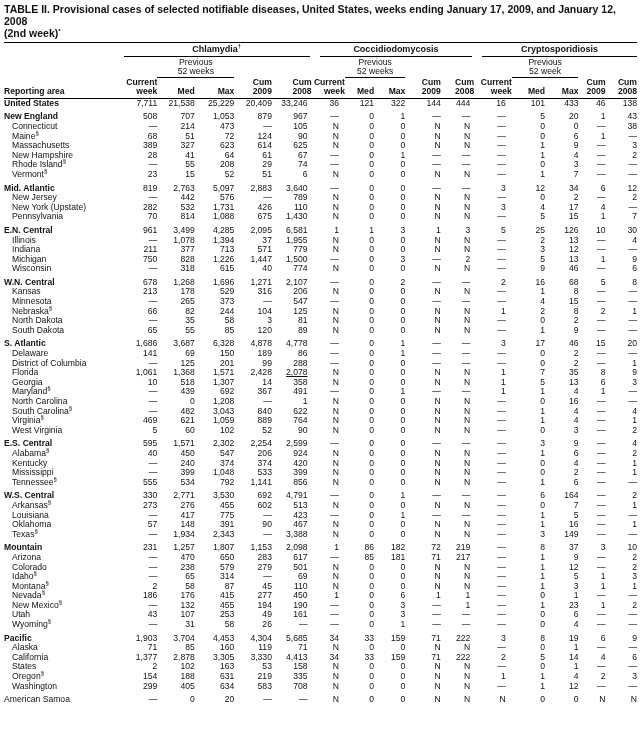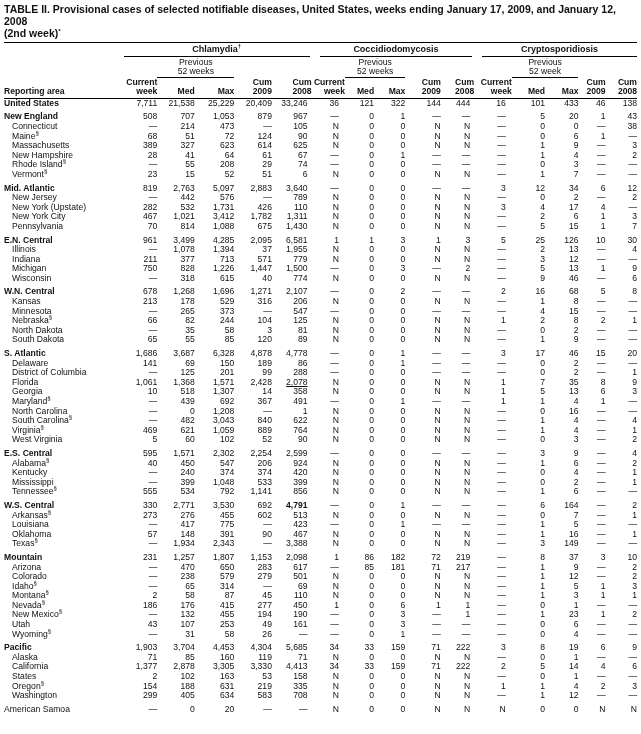--- a/index.html
+++ b/index.html
@@ -298,38 +298,20 @@
           <td class="num">0</td>
           <td class="num">N</td>
           <td class="num" style="padding-right: 4px;">N</td>
           <td class="num" style="padding-right: 6px;">3</td>
           <td class="num">4</td>
           <td class="num">17</td>
           <td class="num">4</td>
           <td class="num">—</td>
         </tr>
         <tr>
-          <td class="area sub"><span>New York City</span></td>
-          <td class="num">467</td>
-          <td class="num">1,021</td>
-          <td class="num">3,412</td>
-          <td class="num">1,782</td>
-          <td class="num" style="padding-right: 4px;">1,311</td>
-          <td class="num" style="padding-right: 6px;">N</td>
-          <td class="num">0</td>
-          <td class="num">0</td>
-          <td class="num">N</td>
-          <td class="num" style="padding-right: 4px;">N</td>
-          <td class="num" style="padding-right: 6px;">—</td>
-          <td class="num">2</td>
-          <td class="num">6</td>
-          <td class="num">1</td>
-          <td class="num">3</td>
-        </tr>
-        <tr>
           <td class="area sub"><span>Pennsylvania</span></td>
           <td class="num">70</td>
           <td class="num">814</td>
           <td class="num">1,088</td>
           <td class="num">675</td>
           <td class="num" style="padding-right: 4px;">1,430</td>
           <td class="num" style="padding-right: 6px;">N</td>
           <td class="num">0</td>
           <td class="num">0</td>
           <td class="num">N</td>
@@ -822,21 +804,21 @@
         </tr>
         <tr class="gap">
           <td colspan="16"></td>
         </tr>
         <tr>
           <td class="area grp"><span>W.S. Central</span></td>
           <td class="num">330</td>
           <td class="num">2,771</td>
           <td class="num">3,530</td>
           <td class="num">692</td>
-          <td class="num" style="padding-right: 4px; font-weight: bold;">4,791</td>
+          <td class="num" style="padding-right: 4px;">4,791</td>
           <td class="num" style="padding-right: 6px;">—</td>
           <td class="num">0</td>
           <td class="num">1</td>
           <td class="num">—</td>
           <td class="num" style="padding-right: 4px;">—</td>
           <td class="num" style="padding-right: 6px;">—</td>
           <td class="num">6</td>
           <td class="num">164</td>
           <td class="num">—</td>
           <td class="num">2</td>

